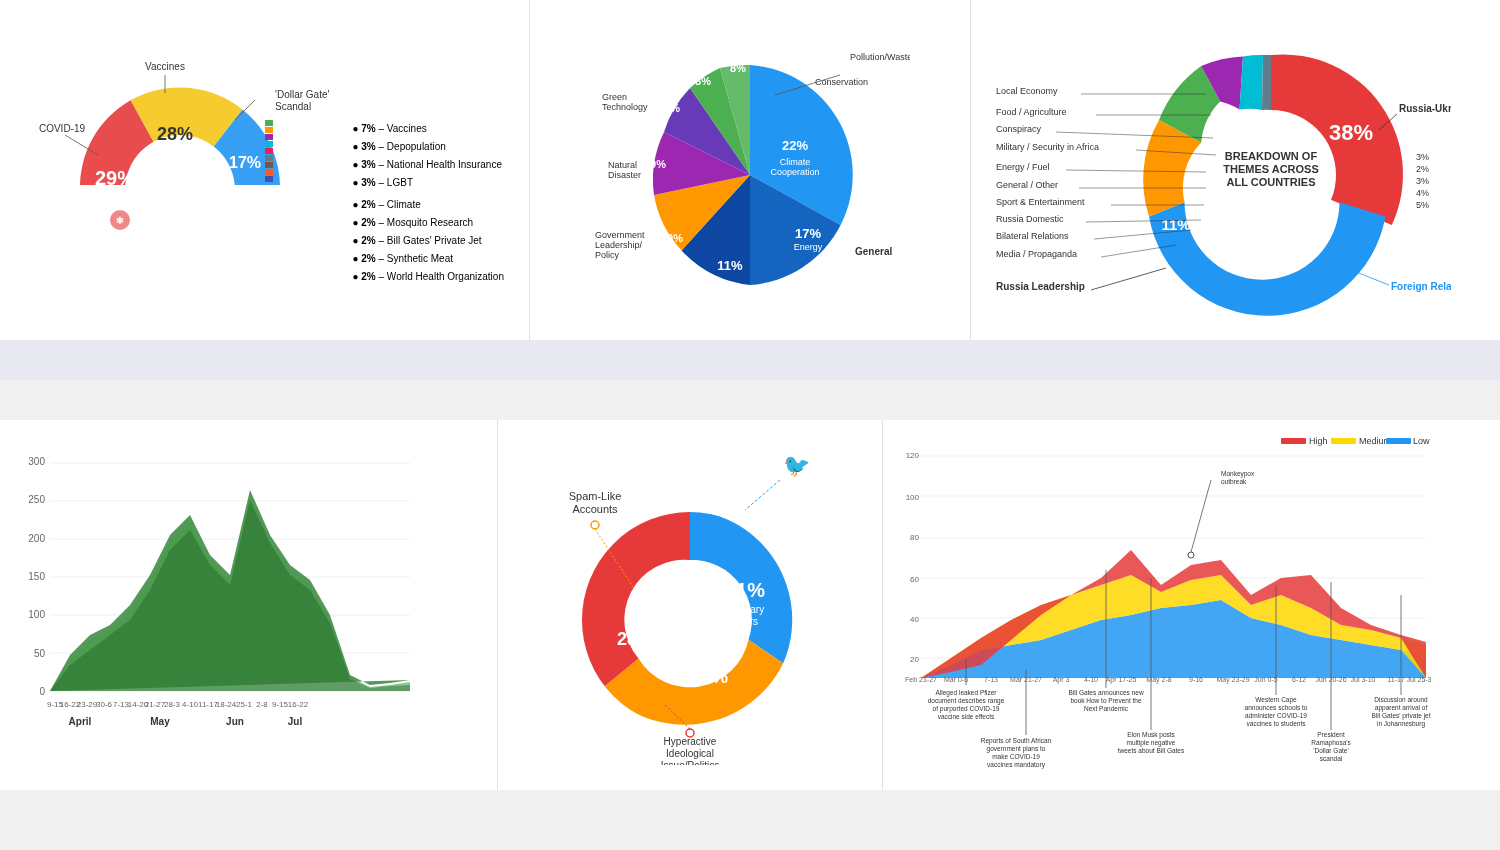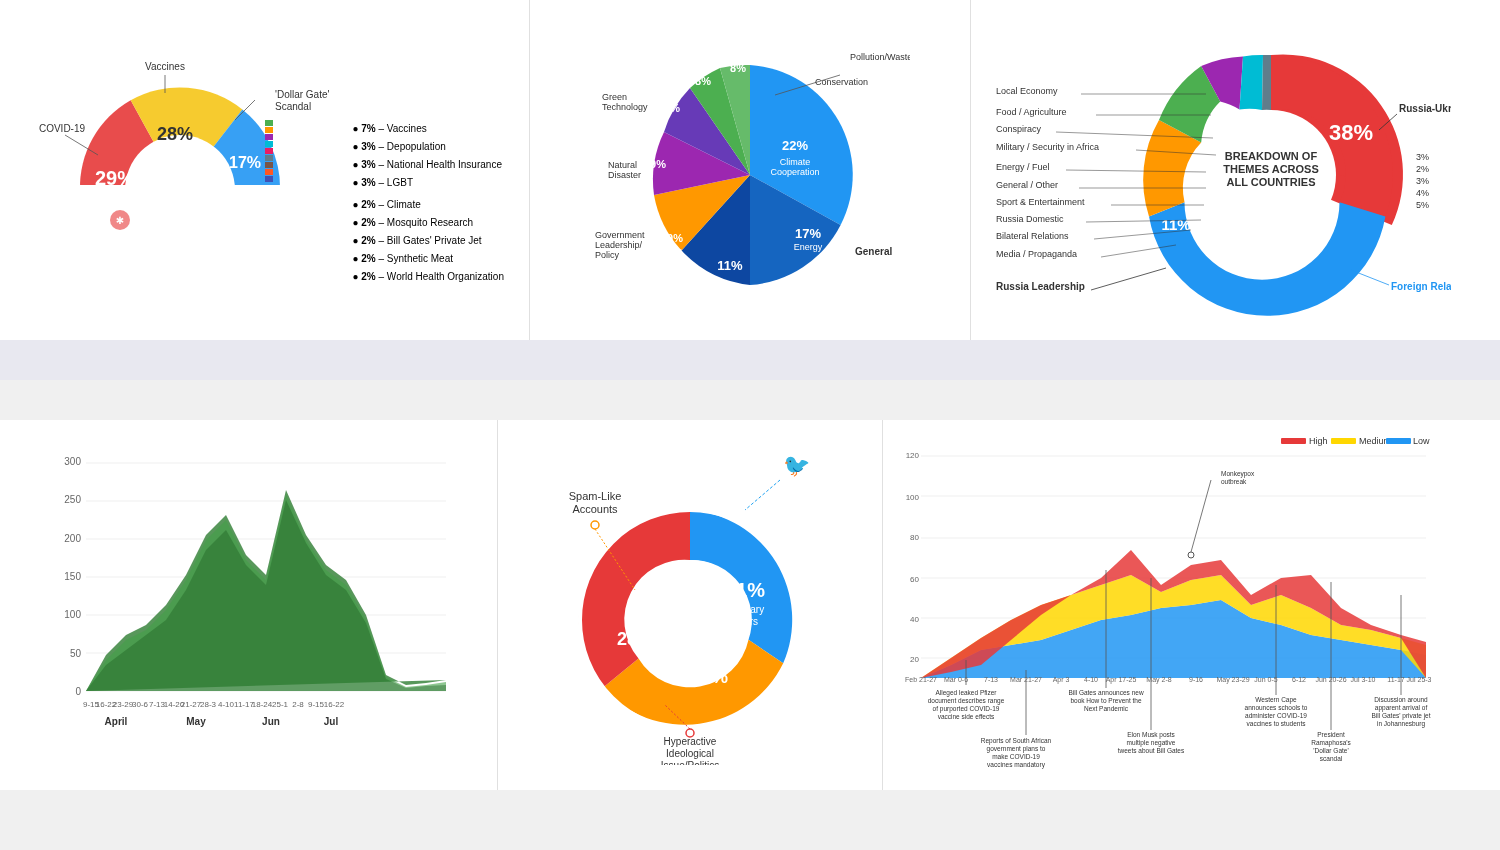--- a/index.html
+++ b/index.html
@@ -307,21 +307,21 @@
       </svg>
     </div>
   </div>
 </div>
 
 <div style="height:40px; background:#e8e8f0; width:1500px; display:flex; align-items:center;">
 </div>
 
 <div class="bottom-row">
 
-  <div class="panel panel-divider" style="flex:1.1; min-width:420px; padding:15px 10px 10px 15px;text-align:center;">
+  <div class="panel panel-divider" style="flex:1.1; min-width:420px; padding:15px 10px 10px 15px;">
     <svg width="400" height="300" viewBox="0 0 400 300">
 
       <text x="30" y="30" font-size="10" fill="#666" text-anchor="end">300</text>
       <text x="30" y="68" font-size="10" fill="#666" text-anchor="end">250</text>
       <text x="30" y="107" font-size="10" fill="#666" text-anchor="end">200</text>
       <text x="30" y="145" font-size="10" fill="#666" text-anchor="end">150</text>
       <text x="30" y="183" font-size="10" fill="#666" text-anchor="end">100</text>
       <text x="30" y="222" font-size="10" fill="#666" text-anchor="end">50</text>
       <text x="30" y="260" font-size="10" fill="#666" text-anchor="end">0</text>
 

